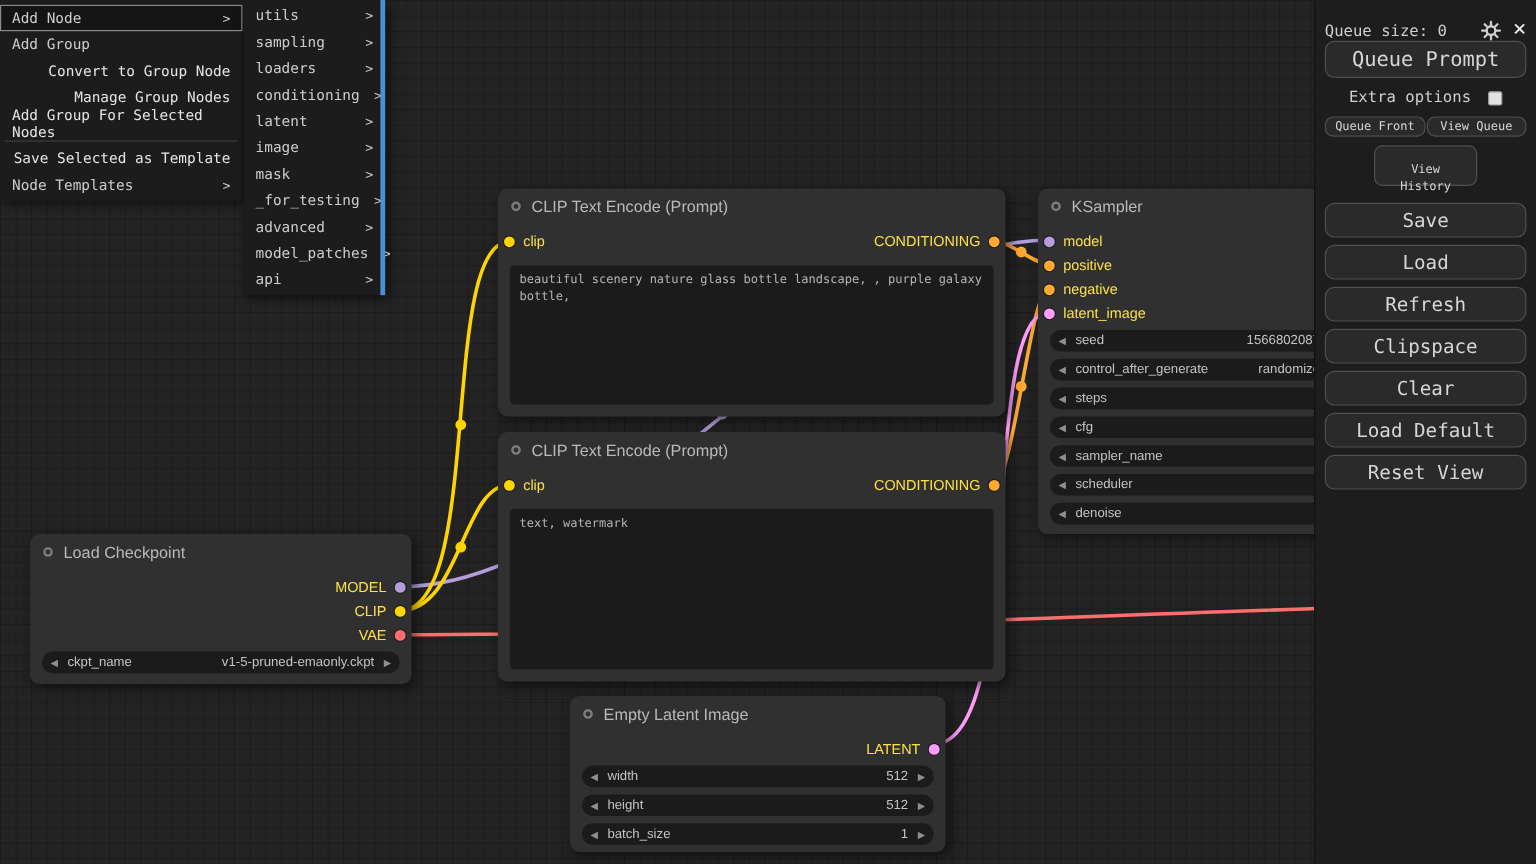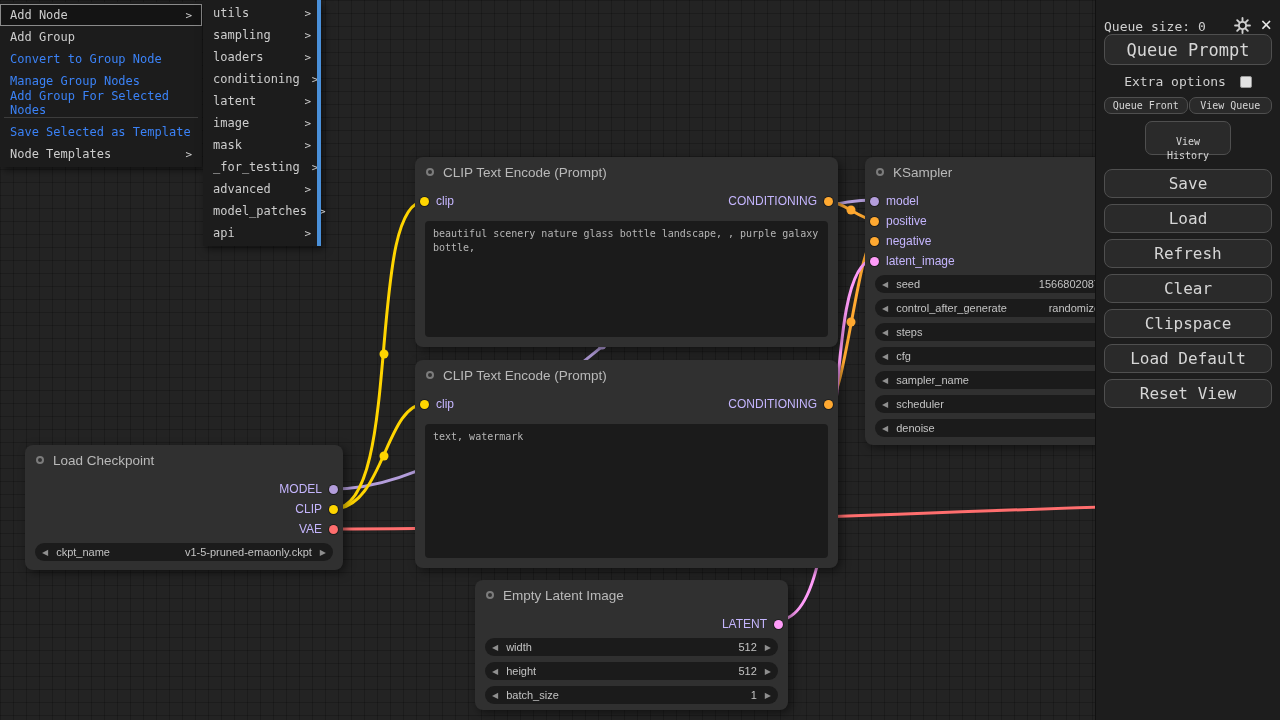--- a/index.html
+++ b/index.html
@@ -23,21 +23,21 @@
     position:absolute; z-index:2; background:#303030; border-radius:8px;
     box-shadow:3px 3px 10px rgba(0,0,0,0.5);
   }
   .node-header { height:30px; display:flex; align-items:center; gap:9px; padding:0 11px; }
   .collapse-dot { width:8px; height:8px; border-radius:50%; border:2px solid #7c7c7c; background:transparent; flex:none; }
   .node-title { color:#b9b9b9; font-size:13.5px; white-space:nowrap; }
   .slots { padding-top:4px; }
   .slot-row { height:20px; display:flex; align-items:center; justify-content:space-between; padding:0 5px; }
   .slot-in, .slot-out { display:flex; align-items:center; gap:7px; }
   .slot-dot { width:9px; height:9px; border-radius:50%; box-shadow:0 0 0 1px rgba(0,0,0,0.35); flex:none; }
-  .slot-label { color:#c4b5fd; font-size:12px; white-space:nowrap; }
+  .slot-label { color:#fde047; font-size:12px; white-space:nowrap; }
   .textwidget {
     position:absolute; left:10px; right:10px; top:64px; bottom:10px;
     background:#1b1b1b; border-radius:4px; padding:6px 8px;
     color:#b5b5b5; font:10px/1.4 "DejaVu Sans Mono", monospace; white-space:pre-wrap;
     overflow:hidden;
   }
   .widgets { margin-top:4px; }
   .widget {
     height:18px; margin:0 10px 6px; background:#1b1b1b; border-radius:9px;
     display:flex; align-items:center; padding:0 7px;
@@ -47,21 +47,21 @@
   .wlabel { margin-left:8px; }
   .wvalue { margin-left:auto; margin-right:8px; }
 
   
   .ctx-menu {
     position:absolute; z-index:10; background:#1c1c1c; padding:2px 0;
     box-shadow:3px 3px 8px rgba(0,0,0,0.55);
     font:12px "DejaVu Sans Mono", monospace;
   }
   .ctx-item { height:22px; display:flex; align-items:center; justify-content:space-between; padding:4px 10px; color:#cdcdcd; cursor:default; }
-  .ctx-item.disabled { color:#3b82f6; }
+  .ctx-item.disabled { color:#e5e5e5;justify-content:flex-end; }
   .ctx-item.highlight { background:#141414; outline:1px solid #8a8a8a; outline-offset:-1px; }
   .ctx-arrow { font-size:11px; margin-left:12px; }
   .ctx-sep { height:1px; background:#3c3c3c; margin:3px 4px; }
   .submenu-scrollbar { position:absolute; top:0; right:0; bottom:0; width:4px; }
 
   
   .sidebar {
     position:absolute; top:0; right:0; width:185px; height:720px; z-index:20;
     background:#1d1d1d; border-left:1px solid #111; padding:6px 8px;
     font-family:"DejaVu Sans Mono", monospace; color:#cfcfcf;
@@ -386,19 +386,19 @@
     </div>
     <div class="vh-wrap">
       <button class="btn btn-small vh-btn">
         <span>View</span><br>
         <span>History</span>
       </button>
     </div>
     <button class="btn btn-med mt-save">Save</button>
     <button class="btn btn-med">Load</button>
     <button class="btn btn-med">Refresh</button>
+    <button class="btn btn-med">Clipspace</button>
     <button class="btn btn-med">Clear</button>
-    <button class="btn btn-med">Clipspace</button>
     <button class="btn btn-med">Load Default</button>
     <button class="btn btn-med">Reset View</button>
   </div>
 
 </div>
 
 </body></html>

